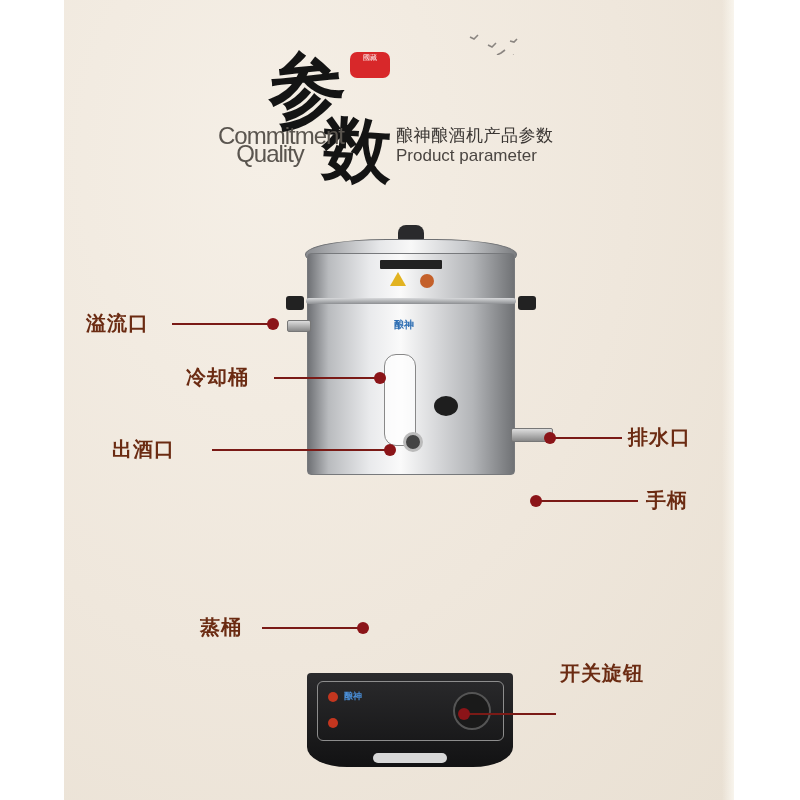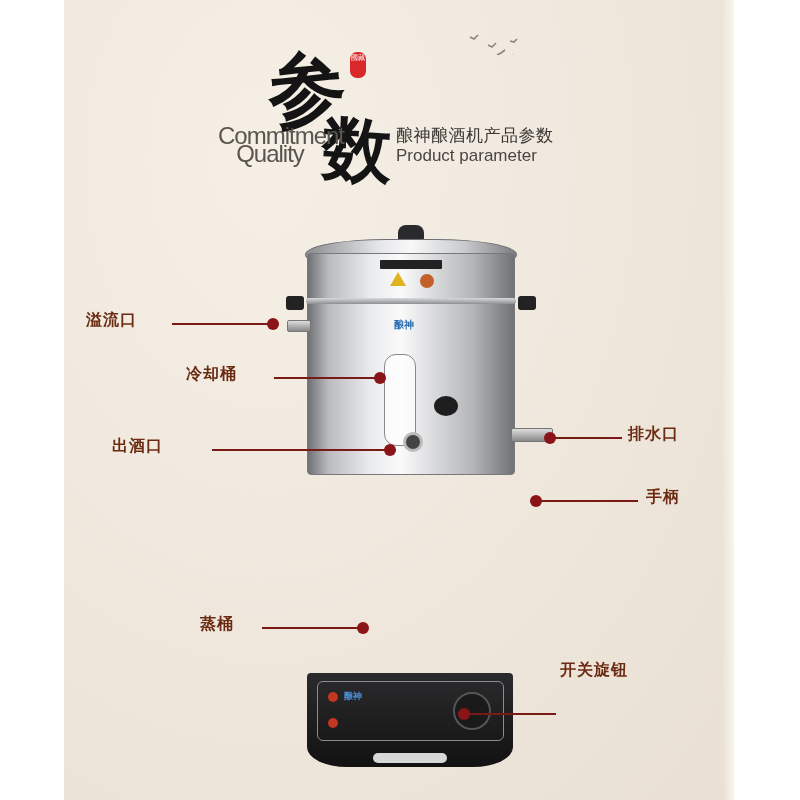--- a/index.html
+++ b/index.html
@@ -7,21 +7,21 @@
          font-family:"DejaVu Sans", sans-serif; }
   .parchment { position:absolute; left:64px; top:0; width:670px; height:800px;
     background: radial-gradient(ellipse at 30% 20%, #f5efe6 0%, #efe7dc 55%, #e9e0d3 100%); }
   .parchment::after { content:""; position:absolute; right:0; top:0; width:12px; height:100%;
     background:linear-gradient(90deg, rgba(255,255,255,0), rgba(250,247,240,0.9)); }
 
   
   .calli { position:absolute; font-family:"DejaVu Serif", serif; font-weight:bold; color:#141414; }
   .calli-1 { left:268px; top:38px; font-size:78px; transform:rotate(-6deg); letter-spacing:-4px; }
   .calli-2 { left:322px; top:104px; font-size:70px; transform:rotate(4deg); }
-  .seal { position:absolute; left:350px; top:52px; width:16px; height:26px; border-radius:7px;
+  .seal { position:absolute; left:350px; top:52px; width:40px; height:26px; border-radius:7px;
     background:#d8282a; color:#fff; font-size:7px; line-height:9px; text-align:center; padding-top:2px; box-sizing:border-box; }
   .commit { position:absolute; left:218px; top:127px; font-family:"Liberation Sans", sans-serif;
     font-size:24px; color:#5a554f; letter-spacing:-1px; line-height:18px; text-align:center; width:104px; }
   .commit span { display:block; }
   .cn-title { position:absolute; left:396px; top:124px; font-size:17px; color:#3a3633; letter-spacing:0.5px; }
   .en-title { position:absolute; left:396px; top:146px; font-family:"Liberation Sans", sans-serif;
     font-size:17px; color:#4a4541; }
   .birds { position:absolute; left:455px; top:15px; width:70px; height:40px; }
 
   
@@ -40,21 +40,21 @@
     background:linear-gradient(#2b2b2d,#121213); }
   .panel { position:absolute; left:10px; top:8px; width:185px; height:58px; border:1px solid #8d8d8d; border-radius:6px; }
   .led { position:absolute; width:10px; height:10px; border-radius:50%; background:#c3361f; }
   .knob { position:absolute; right:12px; top:10px; width:34px; height:34px; border-radius:50%; background:#1a1a1a; border:2px solid #555; }
   .warn { position:absolute; background:#222; height:9px; width:62px; border-radius:1px; }
   .tri { position:absolute; width:0; height:0; border-left:8px solid transparent; border-right:8px solid transparent; border-bottom:14px solid #e2b321; }
   .spout { position:absolute; width:14px; height:14px; border-radius:50%; background:#444; border:3px solid #bbb; }
   .side-pipe { position:absolute; height:10px; background:linear-gradient(#ddd,#888); border:1px solid #777; border-radius:2px; }
 
   
-  .label { position:absolute; font-family:"DejaVu Sans", sans-serif; font-weight:bold; font-size:16px; color:#6b2b12; letter-spacing:1px; white-space:nowrap; }
+  .label { position:absolute; font-family:"DejaVu Sans", sans-serif; font-weight:bold; font-size:20px; color:#6b2b12; letter-spacing:1px; white-space:nowrap; }
   .line { position:absolute; height:2px; background:#7a1a16; }
   .dot { position:absolute; width:12px; height:12px; border-radius:50%; background:#8b1418; }
 </style>
 </head>
 <body>
 
 <div class="parchment"></div>
 
 <svg class="birds" viewBox="0 0 70 40">
   <g stroke="#8a8580" stroke-width="1.6" fill="none">

